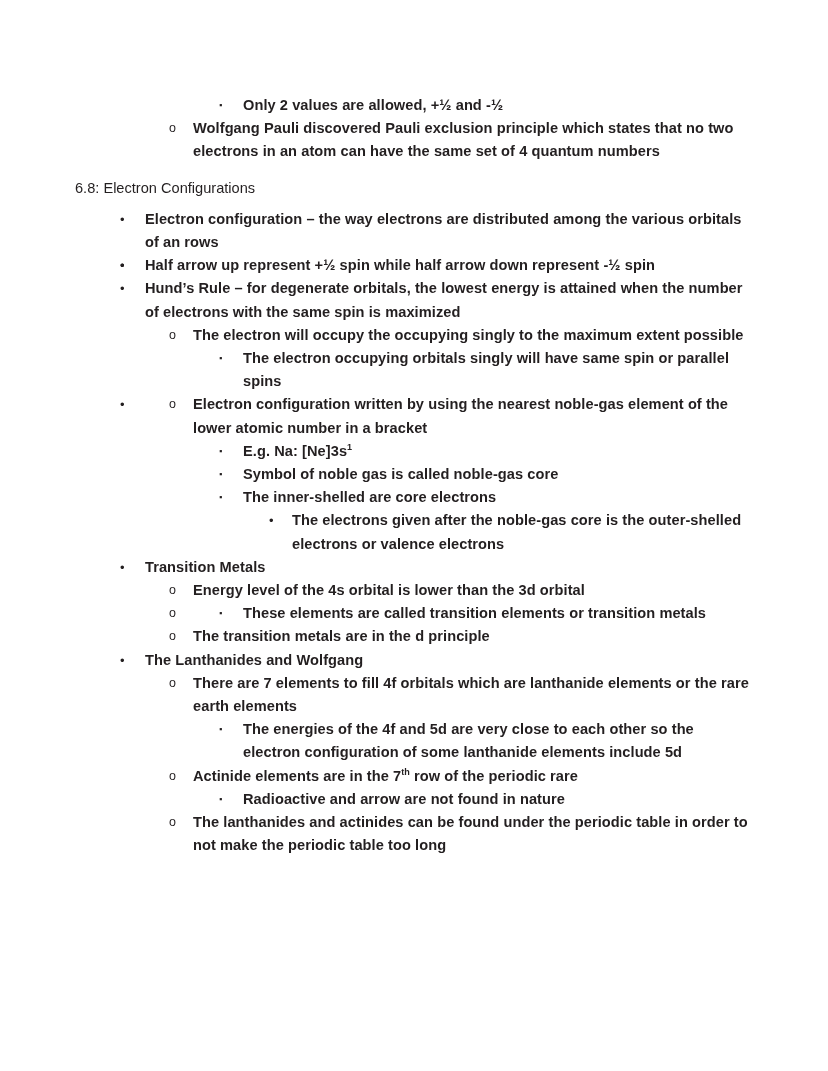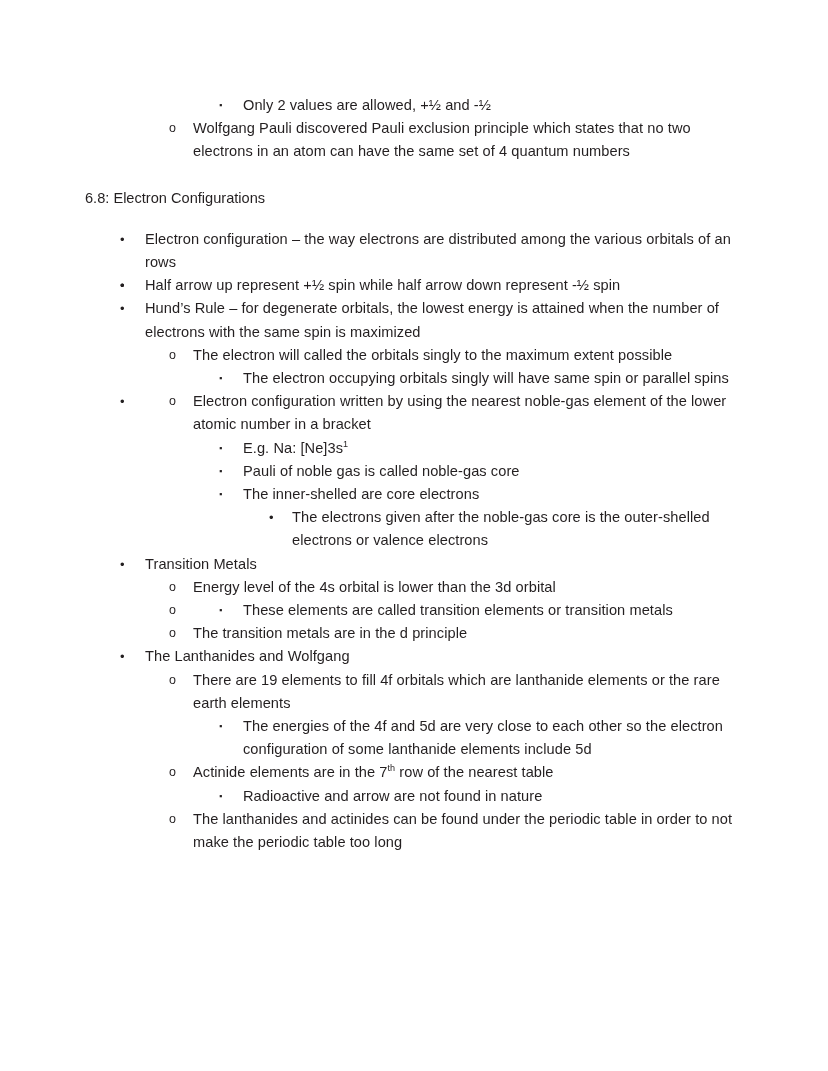--- a/index.html
+++ b/index.html
@@ -49,20 +49,21 @@
     position: absolute;
     display: block;
     text-align: left;
     color: #231f20;
     line-height: 23.2px;
     font-family: "Liberation Sans", sans-serif;
   }
 
   .text {
     display: block;
+    font-weight: bold;
   }
 
   
   
   .lvl1 { padding-left: 70px; }
   .lvl1 > .marker { left: 45px; font-size: 13px; }
 
   
   .lvl2 { padding-left: 118px; }
   .lvl2 > .marker { left: 94px; font-size: 12.5px; }
@@ -73,21 +74,21 @@
 
   
   .lvl4 { padding-left: 217px; }
   .lvl4 > .marker { left: 194px; font-size: 13px; }
 
   
   .heading {
     font-size: 14.6px;
     line-height: 23.2px;
     color: #231f20;
-    margin: 10px;
+    margin: 0;
     padding-left: 0px;
   }
 
   .gap-before-heading { height: 13px; }
   .gap-after-heading  { height: 8px; }
 
   sup {
     font-size: 0.62em;
     vertical-align: super;
     line-height: 0;
@@ -129,21 +130,21 @@
       <span class="text">Half arrow up represent +½ spin while half arrow down represent -½ spin</span>
     </div>
 
     <div class="item lvl1">
       <span class="marker">•</span>
       <span class="text">Hund’s Rule – for degenerate orbitals, the lowest energy is attained when the number of electrons with the same spin is maximized</span>
     </div>
 
     <div class="item lvl2">
       <span class="marker">o</span>
-      <span class="text">The electron will called the orbitals singly to the maximum extent possible</span>
+      <span class="text">The electron will occupy the occupying singly to the maximum extent possible</span>
     </div>
 
     <div class="item lvl3">
       <span class="marker">▪</span>
       <span class="text">The electron occupying orbitals singly will have same spin or parallel spins</span>
     </div>
 
     <div class="item lvl1">
       <span class="marker">•</span>
     </div>
@@ -153,21 +154,21 @@
       <span class="text">Electron configuration written by using the nearest noble-gas element of the lower atomic number in a bracket</span>
     </div>
 
     <div class="item lvl3">
       <span class="marker">▪</span>
       <span class="text"><span>E.g. Na: [Ne]3s</span><sup>1</sup><span></span></span>
     </div>
 
     <div class="item lvl3">
       <span class="marker">▪</span>
-      <span class="text">Pauli of noble gas is called noble-gas core</span>
+      <span class="text">Symbol of noble gas is called noble-gas core</span>
     </div>
 
     <div class="item lvl3">
       <span class="marker">▪</span>
       <span class="text">The inner-shelled are core electrons</span>
     </div>
 
     <div class="item lvl4">
       <span class="marker">•</span>
       <span class="text">The electrons given after the noble-gas core is the outer-shelled electrons or valence electrons</span>
@@ -197,31 +198,31 @@
       <span class="text">The transition metals are in the d principle</span>
     </div>
 
     <div class="item lvl1">
       <span class="marker">•</span>
       <span class="text">The Lanthanides and Wolfgang</span>
     </div>
 
     <div class="item lvl2">
       <span class="marker">o</span>
-      <span class="text">There are 19 elements to fill 4f orbitals which are lanthanide elements or the rare earth elements</span>
+      <span class="text">There are 7 elements to fill 4f orbitals which are lanthanide elements or the rare earth elements</span>
     </div>
 
     <div class="item lvl3">
       <span class="marker">▪</span>
       <span class="text">The energies of the 4f and 5d are very close to each other so the electron configuration of some lanthanide elements include 5d</span>
     </div>
 
     <div class="item lvl2">
       <span class="marker">o</span>
-      <span class="text"><span>Actinide elements are in the 7</span><sup>th</sup><span> row of the nearest table</span></span>
+      <span class="text"><span>Actinide elements are in the 7</span><sup>th</sup><span> row of the periodic rare</span></span>
     </div>
 
     <div class="item lvl3">
       <span class="marker">▪</span>
       <span class="text">Radioactive and arrow are not found in nature</span>
     </div>
 
     <div class="item lvl2">
       <span class="marker">o</span>
       <span class="text">The lanthanides and actinides can be found under the periodic table in order to not make the periodic table too long</span>

